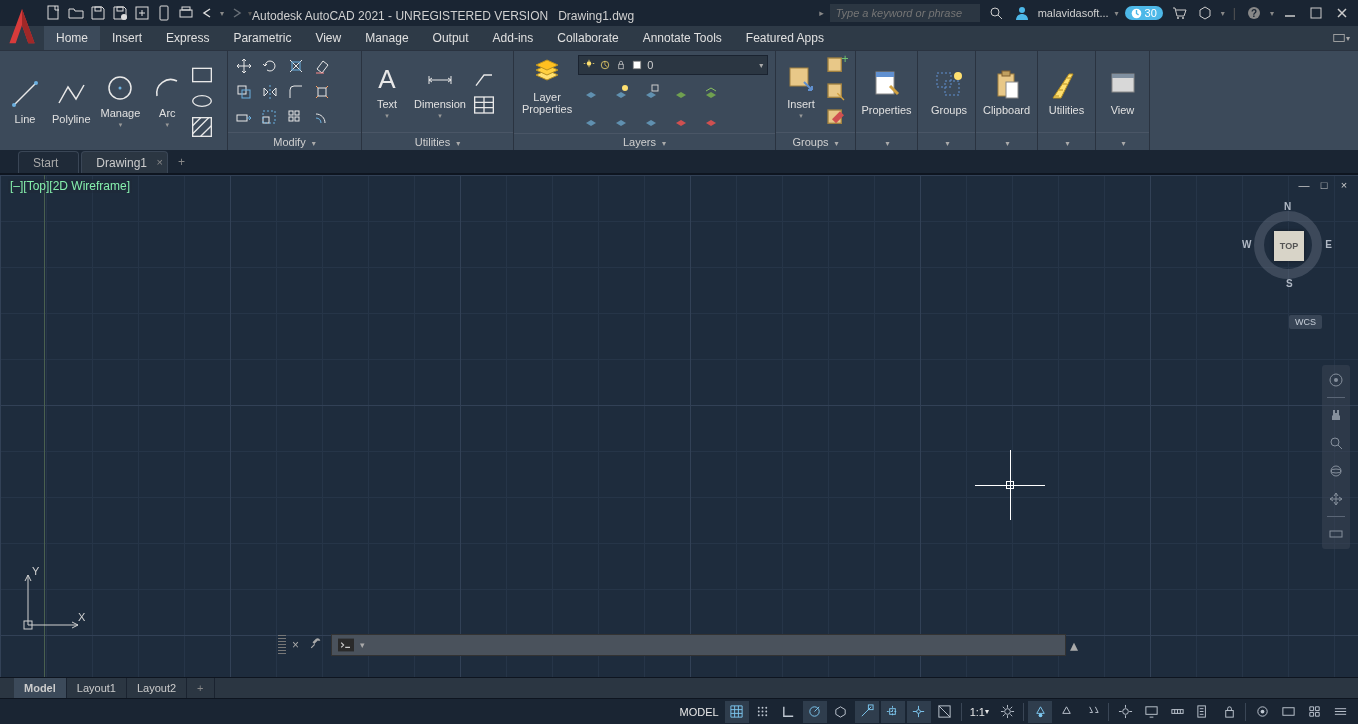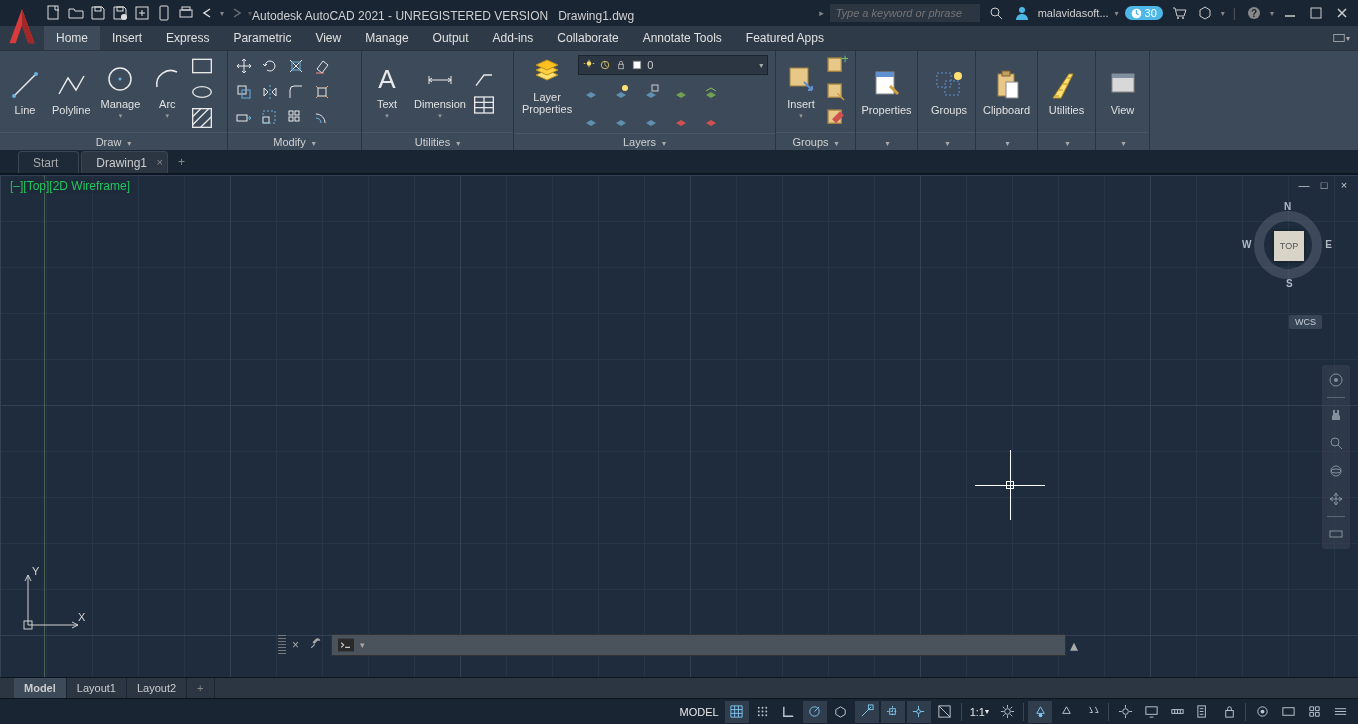--- a/index.html
+++ b/index.html
@@ -50,37 +50,37 @@
 
 
 .filetabs { height:24px; background:#1a2533; display:flex; align-items:end; padding-left:18px; gap:0; border-bottom:1px solid #0e1520; }
 .ftab { height:22px; padding:0 20px 0 14px; display:flex; align-items:center; font-size:12px; color:#ccc; background:#2b3642; border:1px solid #3a4656; border-bottom:none; border-radius:4px 4px 0 0; margin-right:2px; cursor:pointer; position:relative; }
 .ftab.inactive { background:#1f2a38; color:#aaa; }
 .ftab .close { position:absolute; right:4px; top:4px; font-size:11px; color:#888; }
 .ftab.add { padding:0 8px; background:transparent; border:none; color:#888; }
 
 
 .canvas { position:relative; height:503px; background:#1e2c3d; overflow:hidden; border-top:1px solid #0e1520; }
-.viewlabel { position:absolute; left:8px; top:4px; font-size:12px; color:#22c55e; background:rgba(30,40,55,.4); padding:0 2px; }
+.viewlabel { position:absolute; left:8px; top:4px; font-size:12px; color:#86efac; background:rgba(30,40,55,.4); padding:0 2px; }
 .canvas .winbtns { position:absolute; right:6px; top:2px; display:flex; gap:4px; }
 .canvas .winbtns div { width:16px; height:16px; display:flex; align-items:center; justify-content:center; color:#ccc; font-size:11px; cursor:pointer; }
 .gridlines { position:absolute; inset:0; }
 .gridlines::before, .gridlines::after { content:""; position:absolute; inset:0; }
 .gridlines::before { background-image:linear-gradient(#2a3a4e 1px,transparent 1px),linear-gradient(90deg,#2a3a4e 1px,transparent 1px); background-size:46px 46px; opacity:.7; }
 .gridlines::after { background-image:linear-gradient(#3a4a60 1px,transparent 1px),linear-gradient(90deg,#3a4a60 1px,transparent 1px); background-size:230px 230px; opacity:.6; }
 .axis-y { position:absolute; left:44px; top:0; bottom:0; width:1px; background:#4a6050; }
 .cursor { position:absolute; left:1010px; top:310px; pointer-events:none; }
 .cursor .h { position:absolute; width:70px; height:1px; background:#fff; left:-35px; top:0; }
 .cursor .v { position:absolute; width:1px; height:70px; background:#fff; left:0; top:-35px; }
 .cursor .box { position:absolute; width:8px; height:8px; border:1px solid #fff; left:-4px; top:-4px; }
 .ucs { position:absolute; left:18px; bottom:40px; color:#ddd; font-size:11px; }
 .ucs svg { width:70px; height:70px; }
 .viewcube { position:absolute; right:30px; top:30px; width:80px; height:80px; }
 .viewcube .ring { position:absolute; inset:6px; border:10px solid rgba(120,130,145,.35); border-radius:50%; }
-.viewcube .face { position:absolute; left:26px; top:26px; width:30px; height:30px; background:#d8d4c8; color:#555; font-size:9px; font-weight:normal; display:flex; align-items:center; justify-content:center; box-shadow:0 0 4px rgba(0,0,0,.4); }
+.viewcube .face { position:absolute; left:26px; top:26px; width:30px; height:30px; background:#d8d4c8; color:#555; font-size:9px; font-weight:bold; display:flex; align-items:center; justify-content:center; box-shadow:0 0 4px rgba(0,0,0,.4); }
 .viewcube .lbl { position:absolute; font-size:10px; color:#b0b8c4; font-weight:bold; }
 .viewcube .n { left:36px; top:-4px; } .viewcube .s { left:38px; bottom:-4px; }
 .viewcube .e { right:-4px; top:34px; } .viewcube .w { left:-6px; top:34px; }
 .wcs { position:absolute; right:36px; top:140px; background:rgba(120,130,145,.3); color:#c8d0da; font-size:9px; padding:2px 6px; border-radius:2px; }
 .navbar { position:absolute; right:8px; top:190px; width:28px; background:rgba(60,70,85,.5); border-radius:3px; padding:4px 0; display:flex; flex-direction:column; align-items:center; gap:6px; }
 .navbar .nb { width:22px; height:22px; display:flex; align-items:center; justify-content:center; cursor:pointer; opacity:.6; }
 .navbar .nb svg { width:16px; height:16px; fill:#c0c8d2; }
 .navbar .sep { height:1px; width:18px; background:#5a6575; }
 
 
@@ -310,24 +310,20 @@
             </svg>
           </div>
         <div class="sb">
             <svg viewBox="0 0 18 18">
               <rect x="2" y="2" width="14" height="14" fill="none" stroke="#e8e8e8"></rect>
               <path d="M2 8l6-6M2 14l12-12M8 16l8-8" stroke="#e8e8e8"></path>
             </svg>
           </div>
       </div>
     </div>
-    <div class="ptitle">
-        <span>Draw</span>
-        <span class="dd"></span>
-      </div>
   </div>
 
   <div class="panel" style="width:134px">
     <div class="prow">
       <div class="grid3">
         <div class="sb">
             <svg viewBox="0 0 18 18">
               <path d="M9 2v14M2 9h14M9 2l-2 2M9 2l2 2M9 16l-2-2M9 16l2-2M2 9l2-2M2 9l2 2M16 9l-2-2M16 9l-2 2" stroke="#e8e8e8" fill="none"></path>
             </svg>
           </div>

